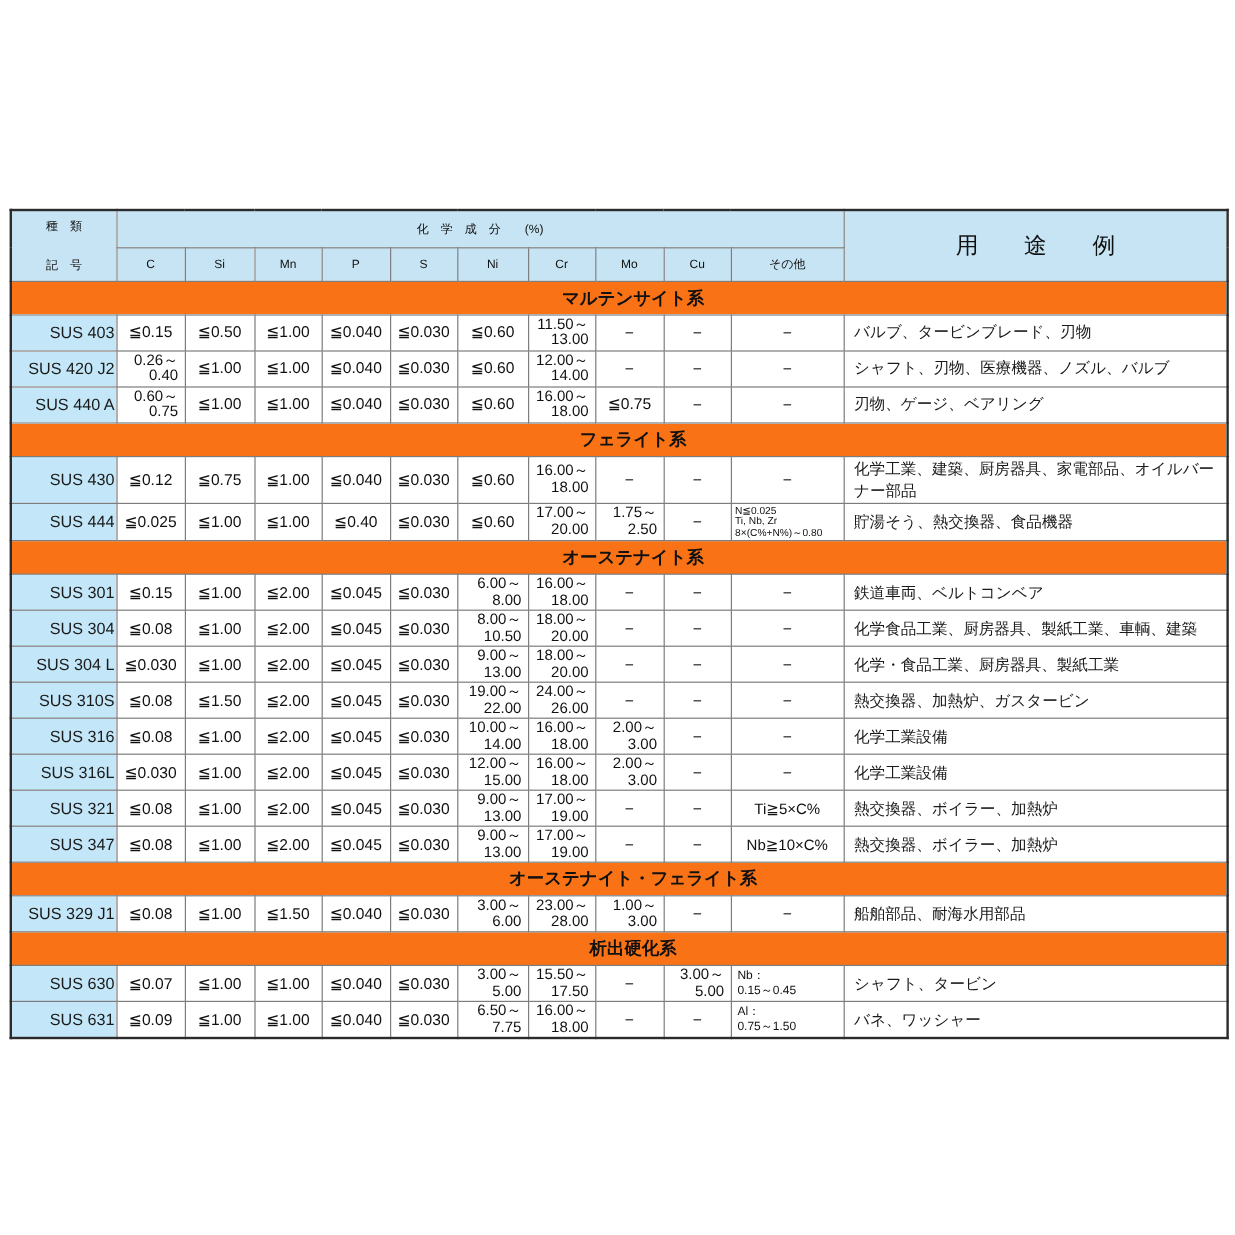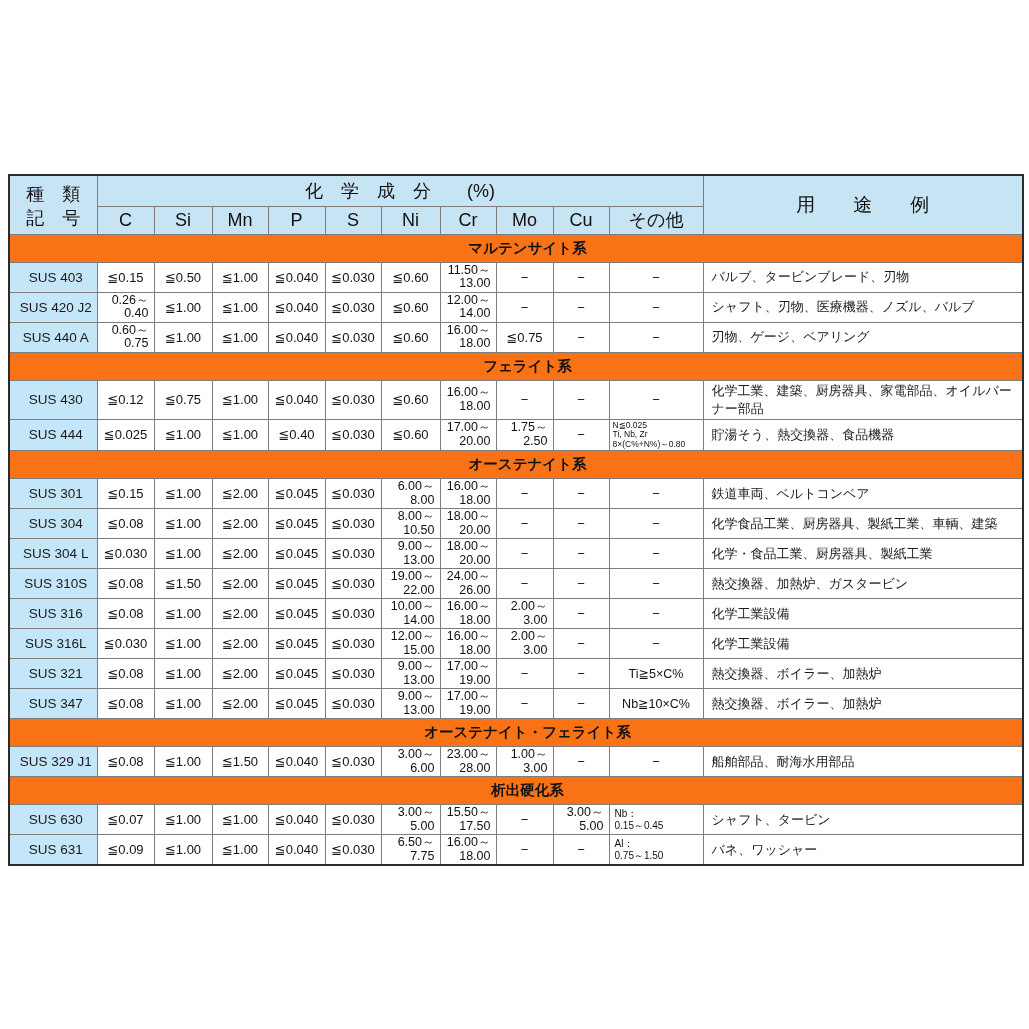--- a/index.html
+++ b/index.html
@@ -11,32 +11,32 @@
   .title-bar {
     height:37px; background:#1150a3; color:#ffffff;
     display:flex; align-items:center; justify-content:center;
     font-size:20px; font-weight:bold; letter-spacing:0.5px;
   }
   table.spec {
     margin-top:11px; width:1014px; table-layout:fixed;
     border-collapse:collapse; border:2px solid #2b2b2b;
   }
   table.spec th, table.spec td { border:1px solid #7d7d7d; overflow:hidden; }
-  thead th { background:#c6e4f3; font-weight:normal; font-size:18px; color:#111; }
+  thead th { background:#c6e4f3; font-weight:normal; font-size:10px; color:#111; }
   thead tr.h1 { height:31px; }
   thead tr.h2 { height:28px; }
   th.col1 { vertical-align:middle; }
   .col1-in { display:flex; flex-direction:column; justify-content:space-between; height:46px; padding:2px 0; }
   th.usage-h { font-size:19px; }
   tbody tr.data-row { height:29px; }
   tr.section-row td {
     background:#f97316; font-weight:bold; font-size:14.5px;
     text-align:center; padding-left:24px; height:25px; color:#111;
   }
-  td.code { background:#c3e7f8; text-align:center; padding-left:6px; font-size:13.5px; }
+  td.code { background:#c3e7f8; text-align:right; padding-left:6px; font-size:13.5px; }
   td.num { font-size:13px; color:#111; }
   td.center { text-align:center; }
   td.range { text-align:right; padding-right:5px; white-space:pre-line; line-height:1.08; font-size:12.5px; }
   td.left2 { text-align:left; padding-left:5px; white-space:pre-line; line-height:1.15; font-size:10px; }
   td.tiny { text-align:left; padding-left:3px; white-space:pre-line; line-height:1.12; font-size:8.5px; }
   td.other1 { font-size:12.5px; }
   td.usage { text-align:left; padding-left:8px; font-size:13px; }
 </style>
 </head>
 <body>

